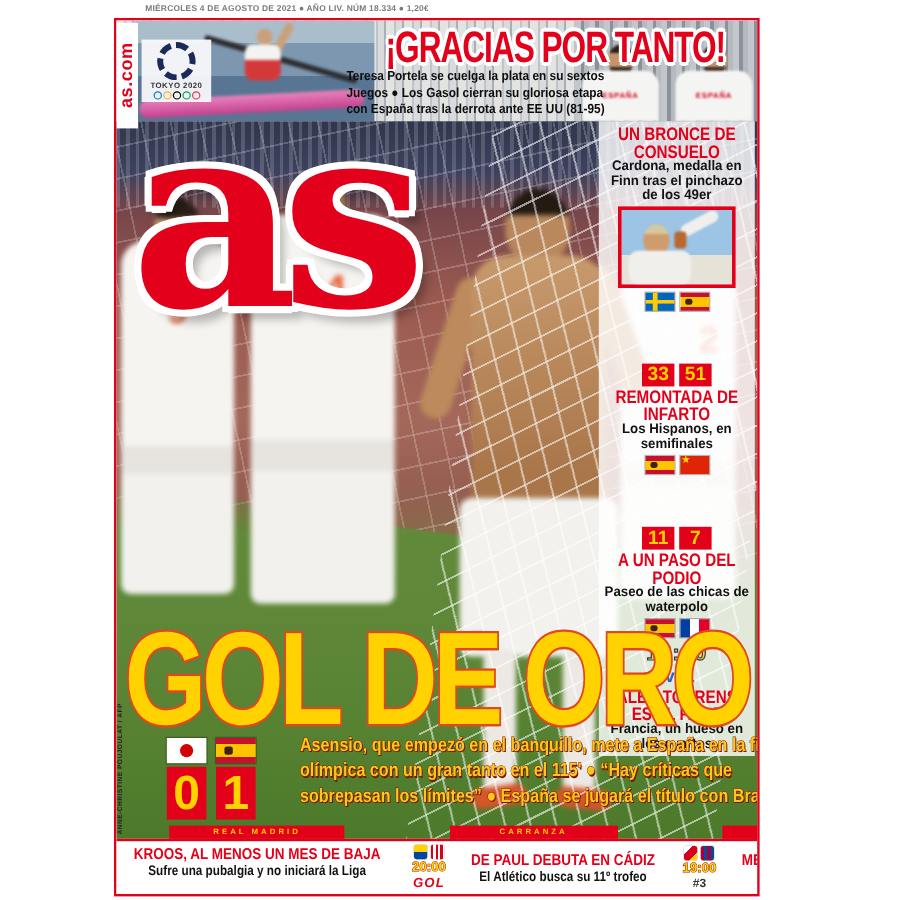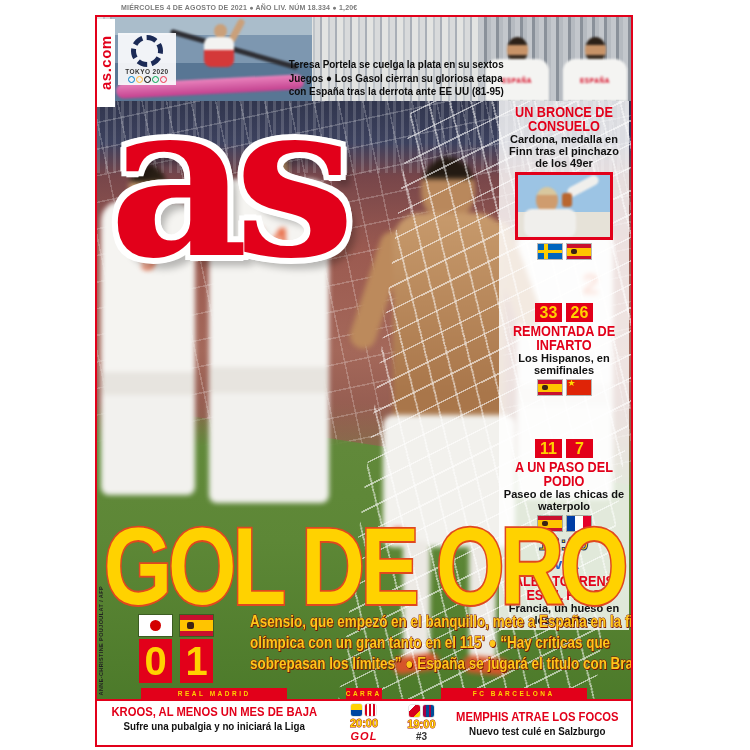--- a/index.html
+++ b/index.html
@@ -224,20 +224,23 @@
                 </div>
             </div>
             <div class="gp gp2">
               <div class="gh"></div>
               <div class="gb">
                   <span>ESPAÑA</span>
                 </div>
             </div>
           </div>
         </div>
+        <div class="banner-head">
+          <h1>¡GRACIAS POR TANTO!</h1>
+        </div>
         <div class="banner-sub">
           <div>Teresa Portela se cuelga la plata en su sextos</div>
           <div>Juegos ● Los Gasol cierran su gloriosa etapa</div>
           <div>con España tras la derrota ante EE UU (81-95)</div>
         </div>
       </div>
 
       <div class="photo">
         <div class="standstripes"></div>
         <div class="net n1"></div>
@@ -288,21 +291,21 @@
             <div class="sp-body"></div>
           </div>
         </div>
 
         <div class="s-flags">
           <span class="flag f-sweden"></span>
           <span class="flag f-spain"></span>
         </div>
         <div class="s-score">
           <span class="sbox">33</span>
-          <span class="sbox">26</span>
+          <span class="sbox">51</span>
         </div>
         <div class="s-title">REMONTADA DE INFARTO</div>
         <div class="s-text">Los Hispanos, en semifinales</div>
 
         <div class="s-flags">
           <span class="flag f-spain"></span>
           <span class="flag f-china"></span>
         </div>
         <div class="s-score">
           <span class="sbox">11</span>
@@ -350,20 +353,24 @@
           <div class="tab">CARRANZA</div>
           <div class="brow">
             <div class="logos">
               <div class="crests">
                 <i class="crest c-cadiz"></i>
                 <i class="crest c-atleti"></i>
               </div>
               <div class="b-time">20:00</div>
               <div class="b-chan-gol">GOL</div>
             </div>
+            <div>
+              <div class="b-head">DE PAUL DEBUTA EN CÁDIZ</div>
+              <div class="b-sub">El Atlético busca su 11º trofeo</div>
+            </div>
           </div>
         </section>
         <section class="bsec">
           <div class="tab">FC BARCELONA</div>
           <div class="brow">
             <div class="logos">
               <div class="crests">
                 <i class="crest c-salzburg"></i>
                 <i class="crest c-barca"></i>
               </div>

